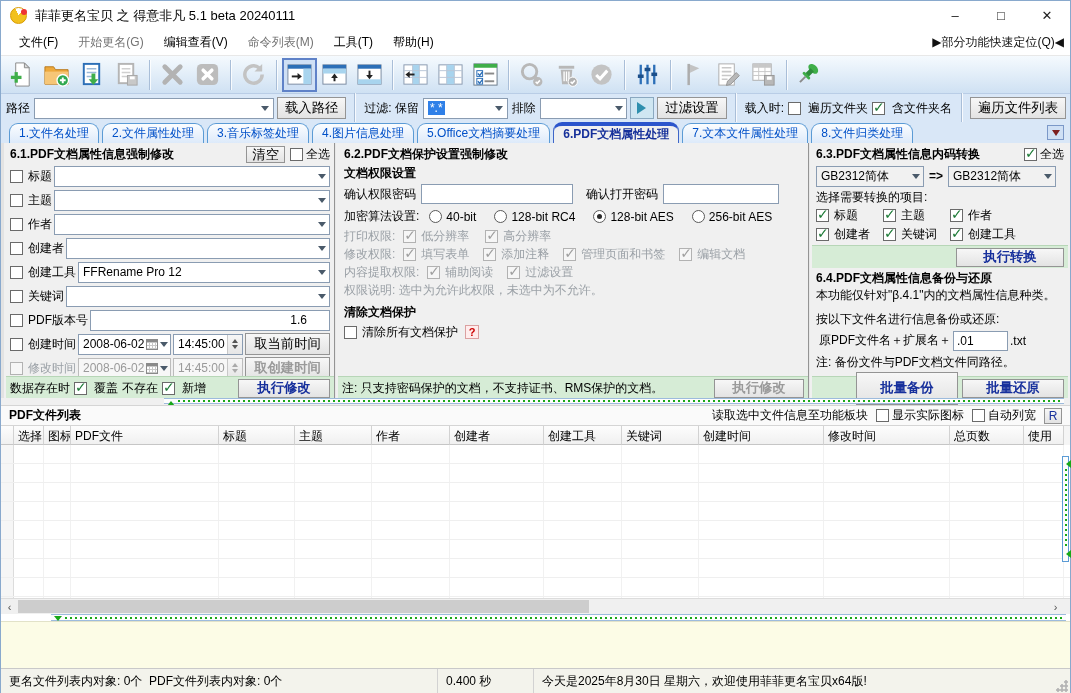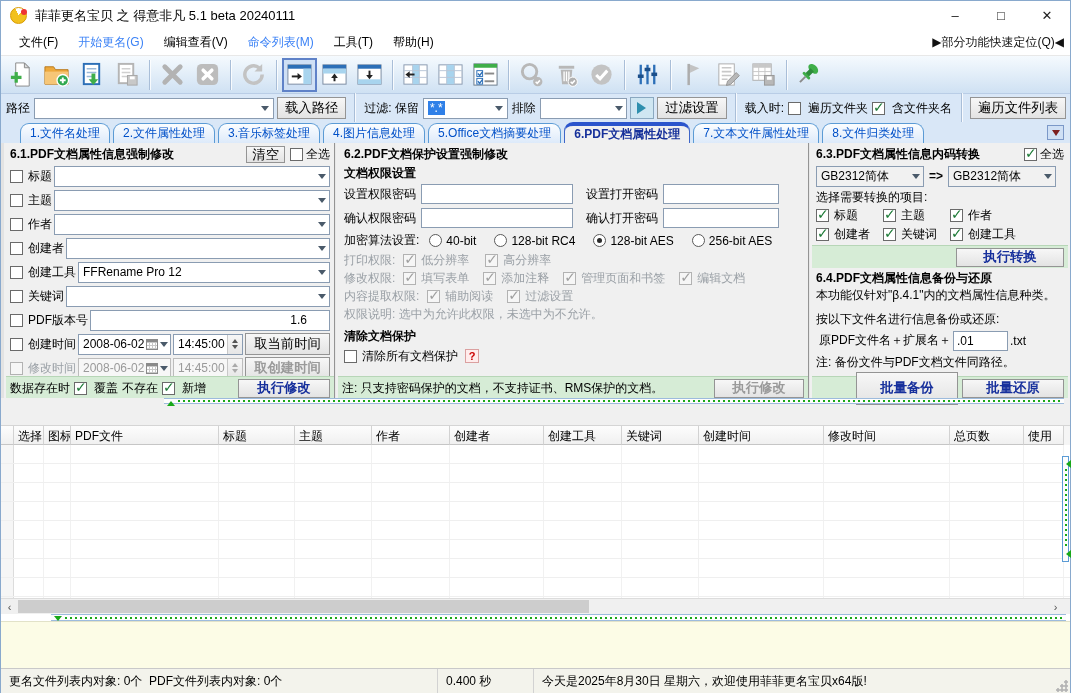--- a/index.html
+++ b/index.html
@@ -12,21 +12,21 @@
 .titlebar{top:0;height:29px;background:#fff;display:flex;align-items:center;padding-left:9px;}
 .appicon{width:17px;height:17px;border-radius:50%;background:conic-gradient(from 35deg,#f2c11e 0 300deg,#fff 300deg 360deg);border:1px solid #d89a00;position:relative;flex:none;}
 .appicon::after{content:"";position:absolute;right:-1px;top:1px;width:6px;height:6px;border-radius:50%;background:#e33;}
 .wtitle{margin-left:8px;font-size:13px;}
 .wbtns{margin-left:auto;display:flex;height:100%;}
 .wbtn{width:46px;display:flex;align-items:center;justify-content:center;font-size:13px;color:#222;}
 
 
 .menubar{top:29px;height:26px;background:#fff;display:flex;align-items:center;padding-left:8px;border-bottom:1px solid #e8e8e8;}
 .mitem{padding:3px 10px;}
-.mitem.dis{color:#3b82f6;text-align:center;}
+.mitem.dis{color:#737373;text-align:center;}
 .quick{margin-left:auto;padding-right:6px;color:#111;}
 
 
 .toolbar{top:55px;height:38px;background:linear-gradient(#f5fafe,#cfe1f3);display:flex;align-items:center;padding:0 3px;border-bottom:1px solid #b9cde6;}
 .tbtn{width:35px;height:34px;display:flex;align-items:center;justify-content:center;flex:none;border:2px solid transparent;}
 .tbtn.sel{border-color:#5f82c8;background:#cfe0f5;}
 .tsep{width:1px;height:30px;background:#a9bed8;box-shadow:1px 0 0 rgba(255,255,255,.8);margin:0 5px;flex:none;}
 
 
 .pathbar{top:93px;height:28px;background:#d9e7f7;display:flex;align-items:center;padding:0 4px;gap:3px;}
@@ -42,21 +42,21 @@
 .playbtn{width:24px;height:22px;background:#cfe6f2;border:1px solid #8aa8c0;display:flex;align-items:center;justify-content:center;flex:none;}
 .playbtn::after{content:"";border:6px solid transparent;border-left:9px solid #2e8fae;margin-left:5px;}
 .cb{display:inline-block;width:13px;height:13px;border:1px solid #6a6a6a;background:#fff;position:relative;margin-right:3px;flex:none;vertical-align:-2px;}
 .cb.on::after{content:"✓";position:absolute;left:0;top:-4px;font-size:14px;font-weight:bold;color:#1c7a36;}
 .cb.dis{border-color:#b2b2b2;background:#f6f6f6;}
 .cb.dis.on::after{color:#9f9f9f;}
 .rad{display:inline-block;width:13px;height:13px;border:1px solid #5a5a5a;border-radius:50%;background:#fff;position:relative;margin-right:4px;flex:none;vertical-align:-2px;}
 .rad.on::after{content:"";position:absolute;inset:3px;border-radius:50%;background:#2a2a2a;}
 
 
-.tabbar{top:121px;height:21px;background:#d9e7f7;display:flex;align-items:flex-end;padding-left:19px;}
+.tabbar{top:121px;height:21px;background:#d9e7f7;display:flex;align-items:flex-end;padding-left:8px;}
 .tab{height:20px;display:flex;align-items:center;padding:0 9px;margin-right:3px;color:#0050c8;border:1px solid #5b9bd5;border-bottom:none;border-radius:9px 9px 0 0;background:linear-gradient(#fbfdff,#ddeafa);white-space:nowrap;}
 .tab.active{height:21px;font-weight:bold;color:#16309a;background:#f0f0f0;border-color:#3f66c8;border-top:4px solid #2b55cc;}
 .tabdrop{margin-left:auto;margin-right:6px;margin-bottom:3px;width:17px;height:15px;background:#cfe0f5;border:1px solid #7b98c8;display:flex;align-items:center;justify-content:center;}
 .tabdrop::after{content:"";border:4px solid transparent;border-top:6px solid #7c1f1f;margin-top:5px;}
 
 
 .panels{top:142px;height:256px;background:#f0f0f0;border-left:3px solid #e3e3e3;}
 .panel{position:absolute;top:0;bottom:0;}
 .p61{left:2px;width:330px;border-right:2px groove #e8e8e8;padding:2px 4px;}
 .p62{left:334px;width:472px;border-right:2px groove #e8e8e8;padding:2px 6px;}
@@ -488,26 +488,20 @@
         <button class="btn act" style="margin-left:auto;width:92px;height:19px;">执行修改</button>
       </div>
     </div>
 
     <div class="panel p62">
       <div class="trow">
           <span class="ptitle">6.2.PDF文档保护设置强制修改</span>
         </div>
       <div class="subhdr">文档权限设置</div>
       <div class="row" style="gap:5px;">
-        <span class="flbl">设置权限密码</span>
-        <input class="tin" style="width: 152px;">
-        <span class="flbl" style="margin-left:8px;">设置打开密码</span>
-        <input class="tin" style="width: 116px;">
-      </div>
-      <div class="row" style="gap:5px;">
         <span class="flbl">确认权限密码</span>
         <input class="tin" style="width: 152px;">
         <span class="flbl" style="margin-left:8px;">确认打开密码</span>
         <input class="tin" style="width: 116px;">
       </div>
       <div class="row" style="height:21px;gap:0;">
         <span class="flbl" style="font-weight:normal;">加密算法设置:</span>
         <span class="rad" style="margin-left:10px;"></span>
           <span>40-bit</span>
         <span class="rad" style="margin-left:18px;"></span>
@@ -622,20 +616,35 @@
     </div>
   </div>
 
   <div class="band split1">
     <div class="splitline" style="left:163px;right:6px;">
         <span class="gtri up"></span>
         <span class="dots"></span>
       </div>
   </div>
 
+  <div class="band listbar">
+    <span class="lb-title">PDF文件列表</span>
+    <span class="lb-right">
+      <span>读取选中文件信息至功能板块</span>
+      <span style="display:inline-flex;align-items:center;">
+          <span class="cb"></span>
+          <span>显示实际图标</span>
+        </span>
+      <span style="display:inline-flex;align-items:center;">
+          <span class="cb"></span>
+          <span>自动列宽</span>
+        </span>
+      <span class="rbtn">R</span>
+    </span>
+  </div>
 
   <div class="band thead">
     <span class="th c0"></span>
     <span class="th c1">选择</span>
     <span class="th c2">图标</span>
     <span class="th c3">PDF文件</span>
     <span class="th c4">标题</span>
     <span class="th c5">主题</span>
     <span class="th c6">作者</span>
     <span class="th c7">创建者</span>

